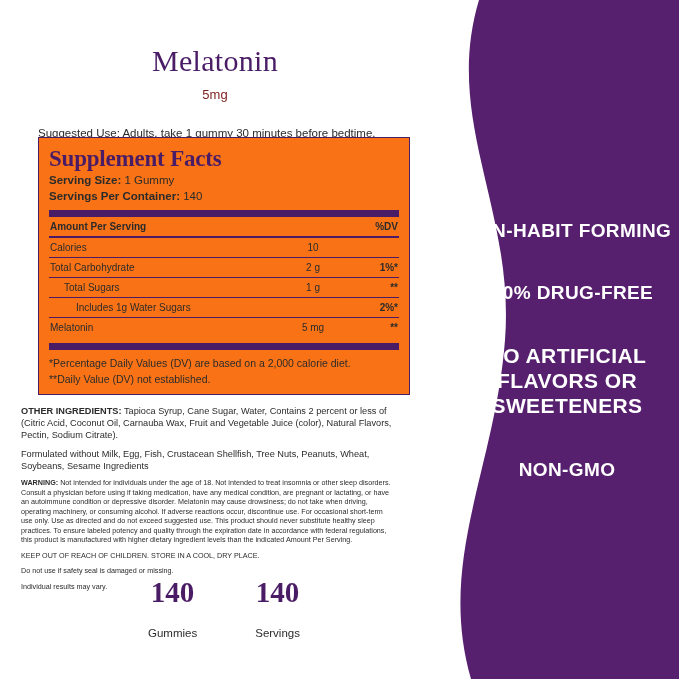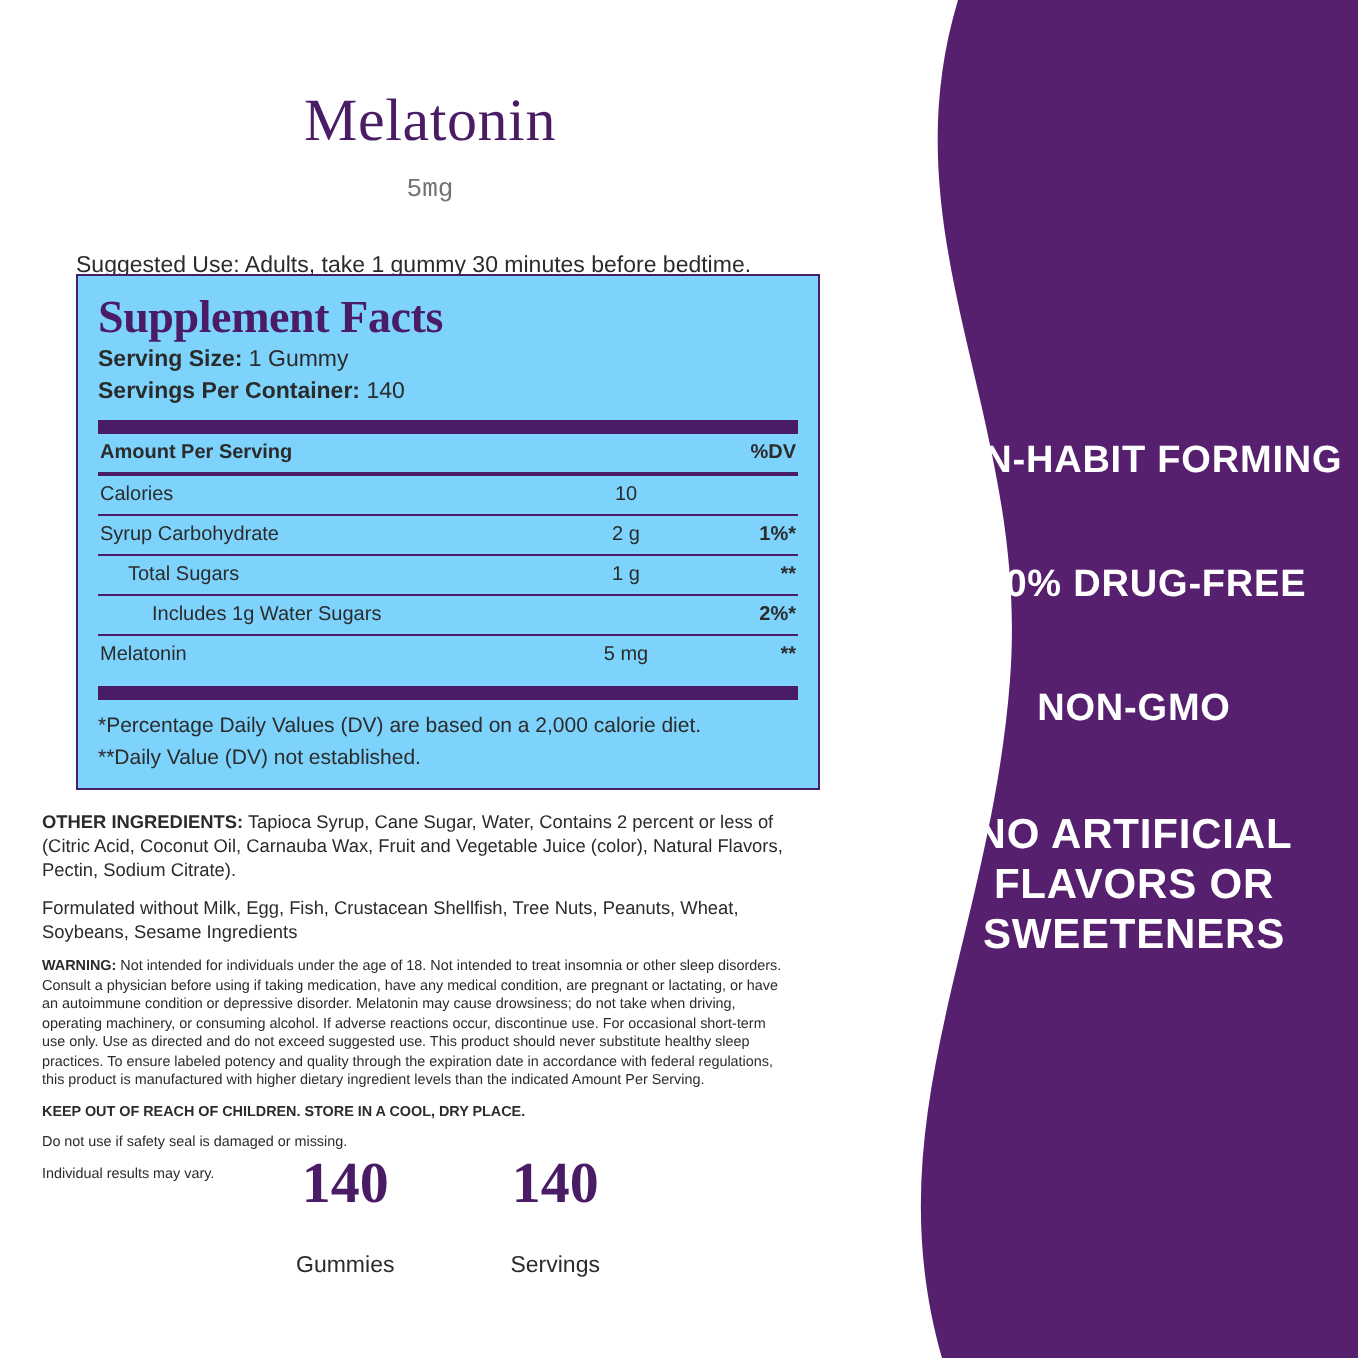--- a/index.html
+++ b/index.html
@@ -75,42 +75,41 @@
     text-align: center;
     font-family: "Liberation Serif", serif;
     font-size: 30px;
     color: #4a1c66;
     margin-top: 44px;
     letter-spacing: 0.3px;
   }
   .product-strength {
     text-align: center;
     font-size: 13px;
-    color: #737373;
+    color: #7f1d1d;
     margin-top: 9px;
-    font-family: Liberation Mono, monospace;
   }
   .suggested-use {
     margin: 25px 0 0 38px;
     font-size: 11.5px;
     color: #2b2b2b;
   }
   .suggested-use b {
     font-weight: normal;
   }
   
   .sf-box {
     position: absolute;
     left: 38px;
     top: 137px;
     width: 372px;
     box-sizing: border-box;
     border: 1.4px solid #4a1c66;
     padding: 8px 10px 7px 10px;
-    background: #7dd3fc;
+    background: #f97316;
   }
   .sf-title {
     font-family: "Liberation Serif", serif;
     font-weight: bold;
     font-size: 23px;
     color: #4a1c66;
     letter-spacing: -0.2px;
     line-height: 1.1;
     margin-bottom: 2px;
   }
@@ -173,21 +172,21 @@
   .other .lead { font-weight: bold; }
   .other p { margin: 0 0 6px 0; }
   .warning {
     font-size: 7.2px;
     line-height: 1.32;
     margin: 0 0 5px 0;
   }
   .warning b { font-weight: bold; }
   .caps-note {
     font-size: 7.2px;
-    font-weight: bold;
+    font-weight: normal;
     margin: 0 0 5px 0;
   }
   .fineprint {
     font-size: 7.2px;
     margin: 0 0 3px 0;
   }
   
   .counts {
     position: absolute;
     left: 38px;
@@ -216,22 +215,22 @@
 
 <div class="page">
 
   <div class="purple-panel">
     <svg width="260" height="679" viewBox="0 0 260 679" aria-hidden="true">
       <path d="M60,0 C24,120 96,210 86,340 C76,470 18,560 52,679 L260,679 L260,0 Z" fill="#57206f"></path>
     </svg>
     <div class="claims">
       <div class="claim">NON-HABIT FORMING</div>
       <div class="claim">100% DRUG-FREE</div>
+      <div class="claim big">NO ARTIFICIAL FLAVORS OR SWEETENERS</div>
       <div class="claim">NON-GMO</div>
-      <div class="claim big">NO ARTIFICIAL FLAVORS OR SWEETENERS</div>
     </div>
   </div>
 
   <div class="left">
 
     <div class="product-title">Melatonin</div>
     <div class="product-strength">5mg</div>
 
     <div class="suggested-use">
       <b>Suggested Use:</b><span> Adults, take 1 gummy 30 minutes before bedtime.</span>
@@ -257,21 +256,21 @@
       <div class="rule-med"></div>
 
       <div class="sf-row">
         <span class="name">Calories</span>
         <span class="amt">10</span>
         <span class="dv"></span>
       </div>
       <div class="rule-thin"></div>
 
       <div class="sf-row">
-        <span class="name">Syrup Carbohydrate</span>
+        <span class="name">Total Carbohydrate</span>
         <span class="amt">2 g</span>
         <span class="dv">1%*</span>
       </div>
       <div class="rule-thin"></div>
 
       <div class="sf-row">
         <span class="name indent-1">Total Sugars</span>
         <span class="amt">1 g</span>
         <span class="dv">**</span>
       </div>

